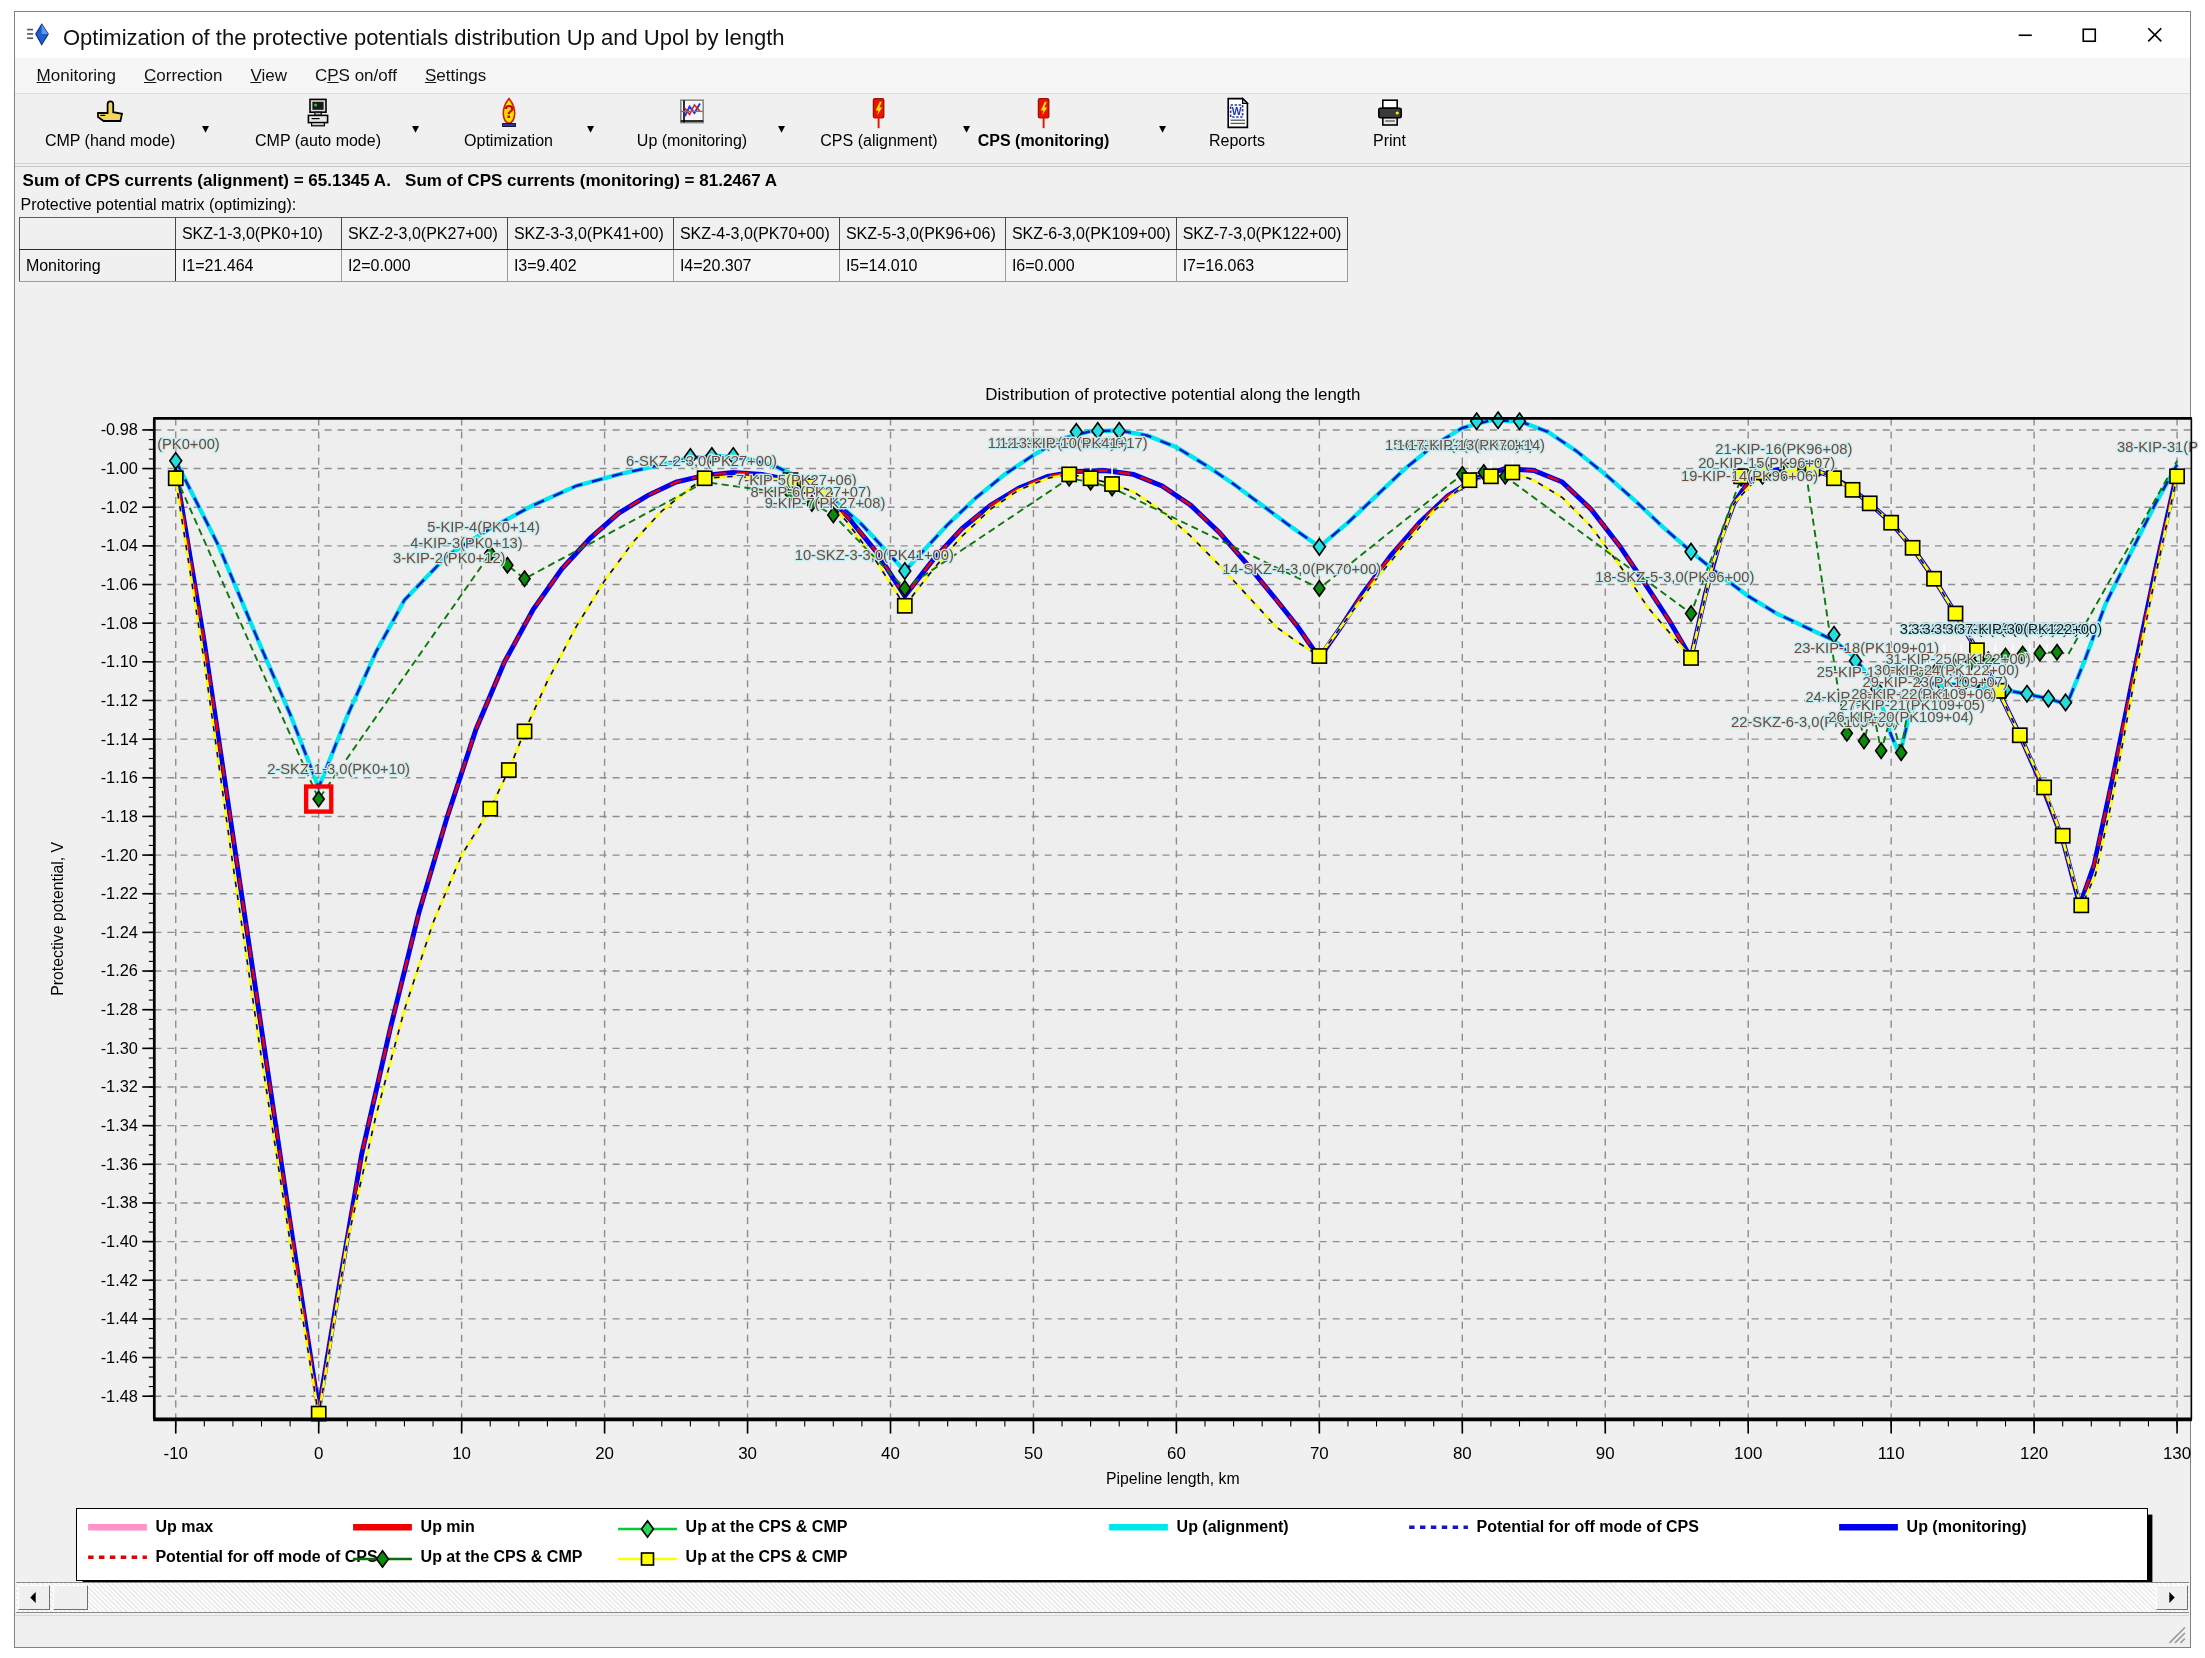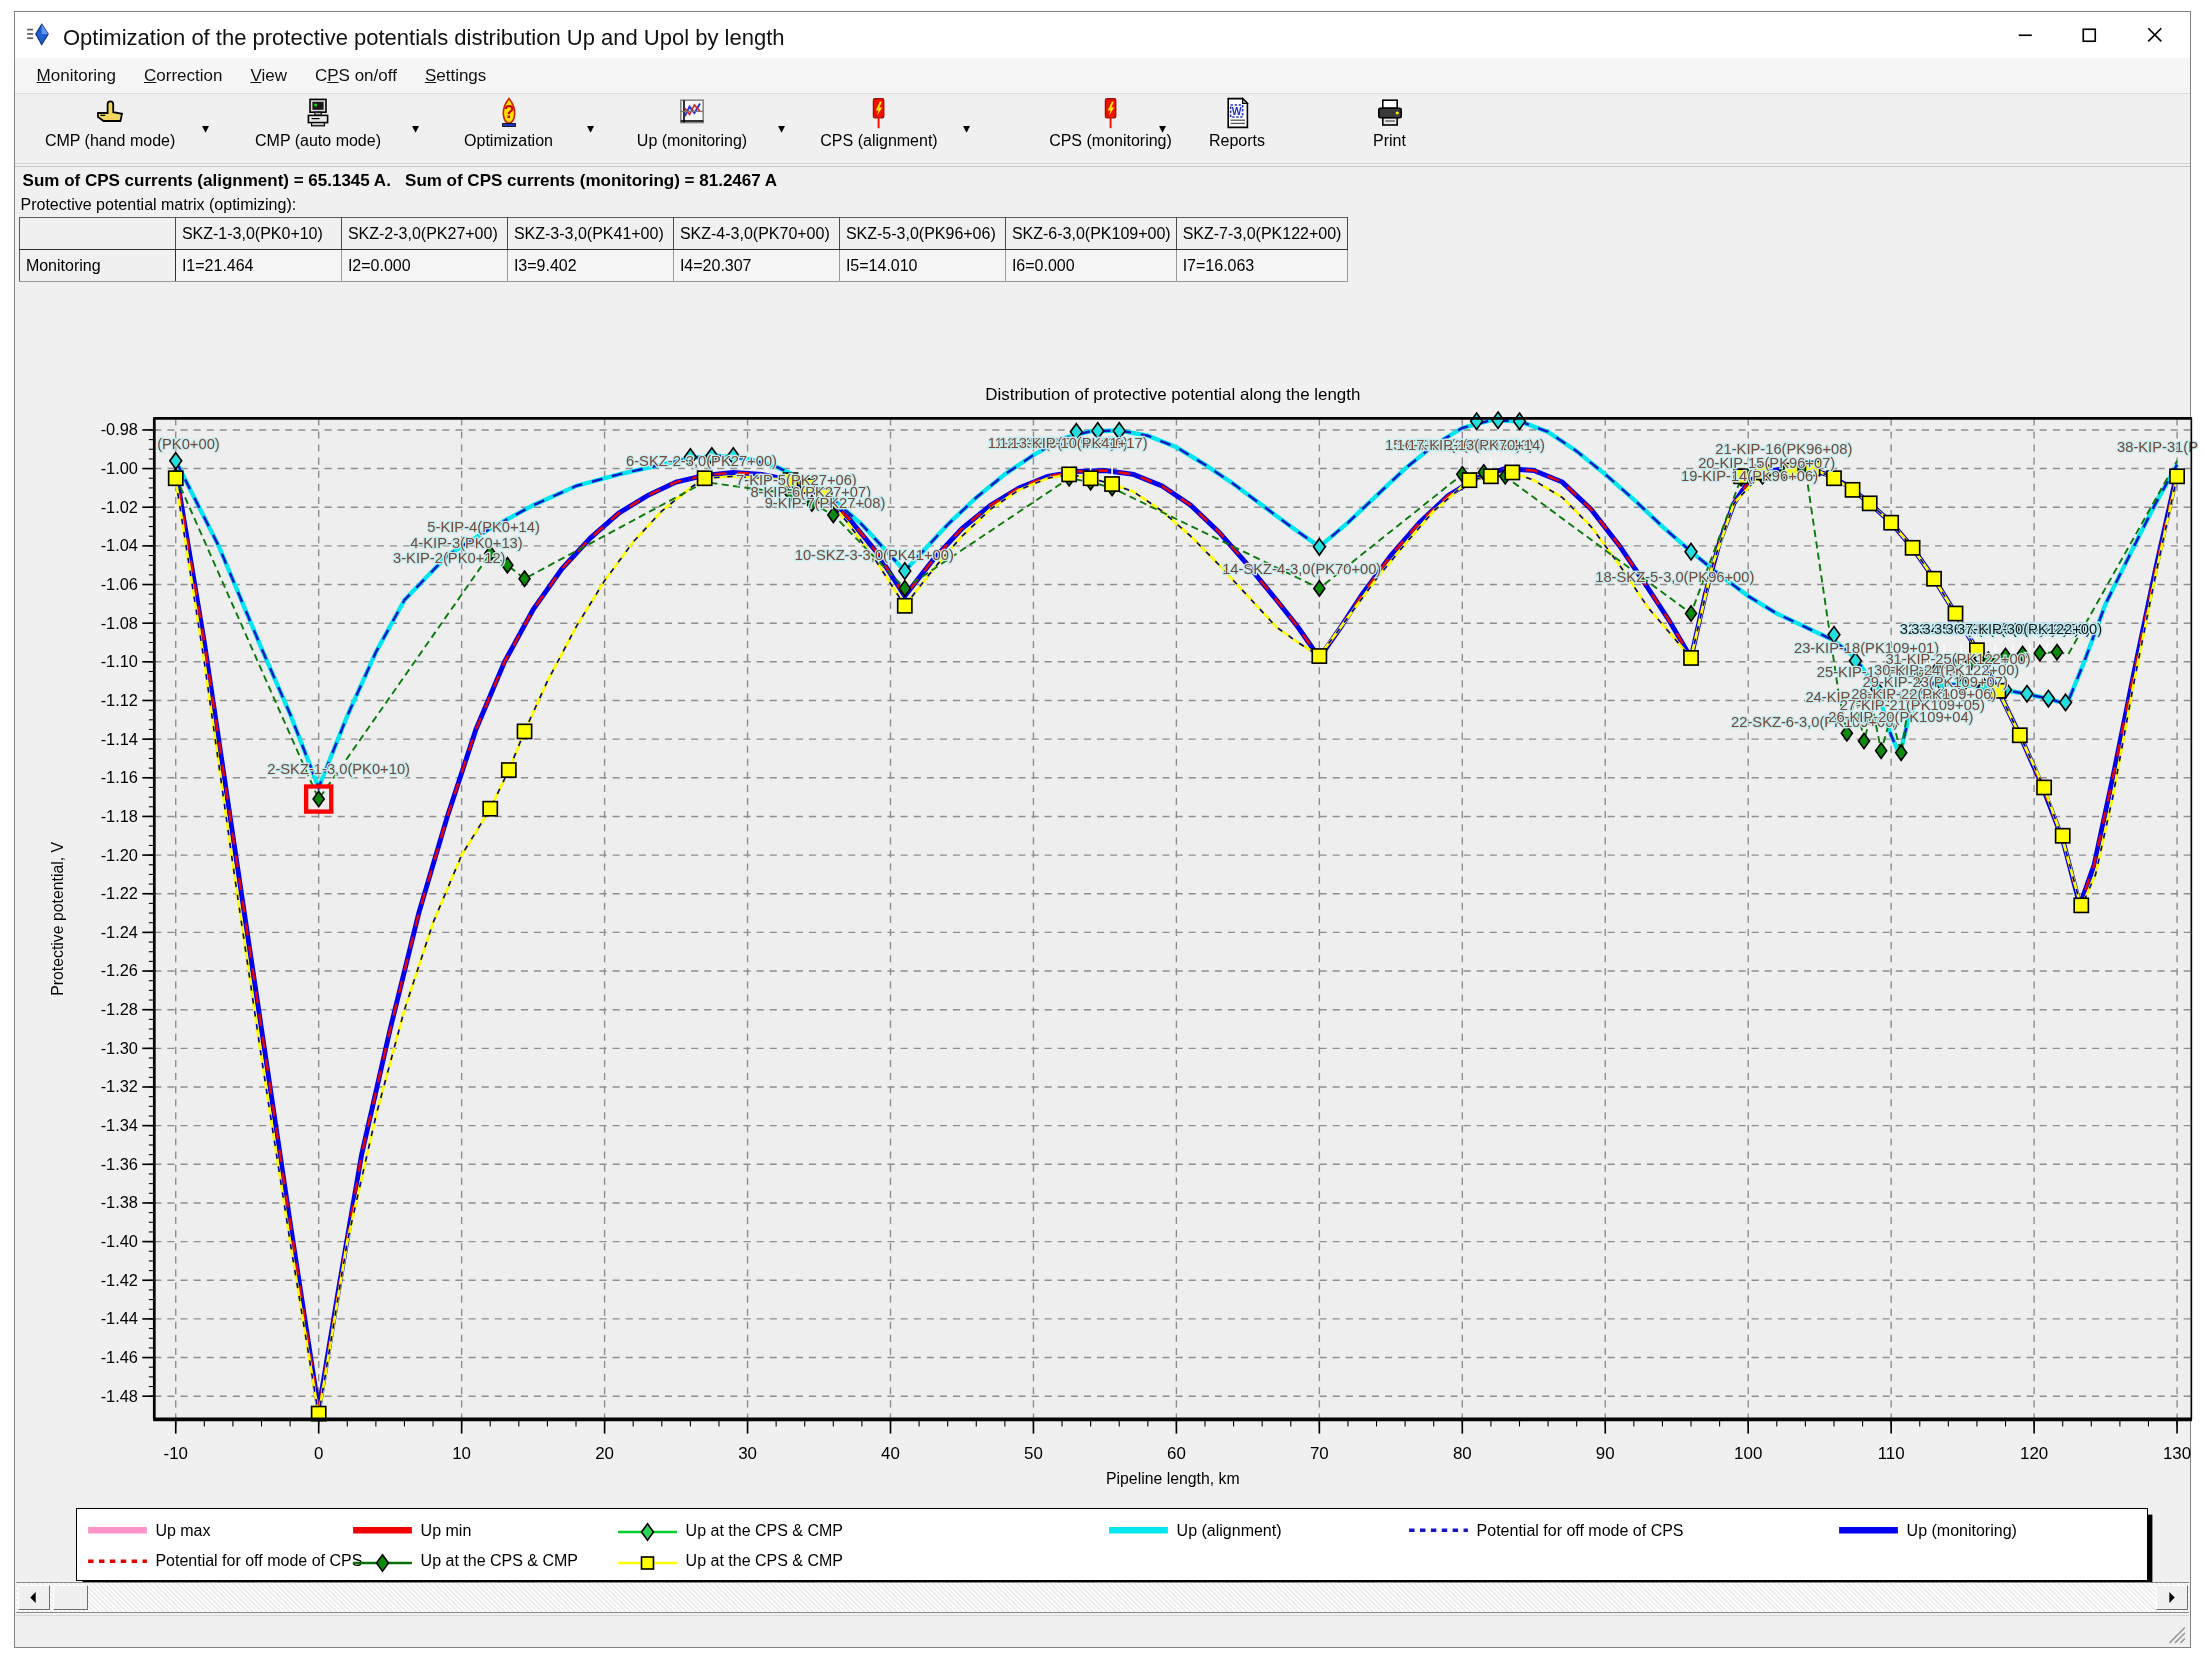--- a/index.html
+++ b/index.html
@@ -28,21 +28,21 @@
   #matrix { position:absolute; left:4.4px; top:205px; border:1.1px solid #5a5a5a; background:#f6f6f6; border-collapse:collapse; table-layout:fixed; }
   #matrix td { height:32px; font-size:16px; color:#000; padding:0 5.5px; white-space:nowrap; overflow:hidden; border-right:1.1px solid #9a9a9a; border-bottom:1.1px solid #9a9a9a; background:#f5f5f5; }
   #matrix tr.hdr td { background:#f0f0f0; border-bottom:1.6px solid #2e2e2e; border-right:1.1px solid #4a4a4a; }
   #matrix td.rowlabel { background:#f0f0f0; border-right:1.6px solid #2e2e2e; width:156px; }
   #matrix td.val { width:166px; }
   #matrix td.selected { outline:1.6px dotted #3a3a3a; outline-offset:-3.3px; }
   
   #chart-area { position:absolute; left:16.4px; top:319px; width:2174px; height:1173px; }
   
   #legend { position:absolute; left:61px; top:1496px; width:2072px; height:73px; background:#ffffff; border:1.6px solid #000; box-shadow:5.5px 5.5px 0 -1.1px #000; }
-  .leg-item { position:absolute; height:22px; display:flex; align-items:flex-end; }
+  .leg-item { position:absolute; height:22px; display:flex; align-items:flex-start;font-weight:bold; }
   .leg-swatch { width:61px; height:18.5px; position:relative; margin-right:7.6px; flex:0 0 auto; }
   .leg-label { font-size:16px; color:#000; white-space:nowrap; }
   
   #hscroll { position:absolute; left:1.1px; top:1570px; width:2173px; height:31px; background:repeating-linear-gradient(45deg,#ffffff 0 1.6px,#ededed 1.6px 3.3px); border-top:1.1px solid #8a8a8a; border-bottom:1.1px solid #8a8a8a; }
   .sbtn { position:absolute; top:1.6px; width:32px; height:25px; background:#f0f0f0; border:1.6px solid; border-color:#ffffff #6f6f6f #6f6f6f #ffffff; display:flex; align-items:center; justify-content:center; }
   
   #statusbar { position:absolute; left:0px; top:1603px; width:2174px; height:32px; background:#f0f0f0; border-top:1.1px solid #d8d8d8; }
   #grip { position:absolute; right:3.3px; bottom:3.3px; }
   text { font-family:"Liberation Sans", sans-serif; }
 </style>
@@ -133,21 +133,21 @@
       <span class="tarrow" style="left: 763px;">▾</span>
       <div class="tbtn" style="left: 785px; width: 158px;">
         <span class="ticon"><svg width="32" height="32" viewBox="0 0 40 40">
             <rect x="13" y="2" width="13" height="24" rx="2" fill="#ee1100" stroke="#991100" stroke-width="1.6"></rect>
             <polygon points="21,6 16,17 19.5,17 17.5,23 24,13 20.5,13 23.5,6" fill="#ffee00"></polygon>
             <line x1="19.5" y1="26" x2="19.5" y2="39" stroke="#ee1100" stroke-width="2.4"></line>
           </svg></span>
         <span class="tlabel">CPS (alignment)</span>
       </div>
       <span class="tarrow" style="left: 948px;">▾</span>
-      <div class="tbtn" style="left: 1011px; width: 169px;">
+      <div class="tbtn" style="left: 944px; width: 169px; font-weight: bold;">
         <span class="ticon"><svg width="32" height="32" viewBox="0 0 40 40">
             <rect x="13" y="2" width="13" height="24" rx="2" fill="#ee1100" stroke="#991100" stroke-width="1.6"></rect>
             <polygon points="21,6 16,17 19.5,17 17.5,23 24,13 20.5,13 23.5,6" fill="#ffee00"></polygon>
             <line x1="19.5" y1="26" x2="19.5" y2="39" stroke="#ee1100" stroke-width="2.4"></line>
           </svg></span>
         <span class="tlabel">CPS (monitoring)</span>
       </div>
       <span class="tarrow" style="left: 1144px;">▾</span>
       <div class="tbtn" style="left: 1173px; width: 98px;">
         <span class="ticon"><svg width="32" height="32" viewBox="0 0 40 40">

